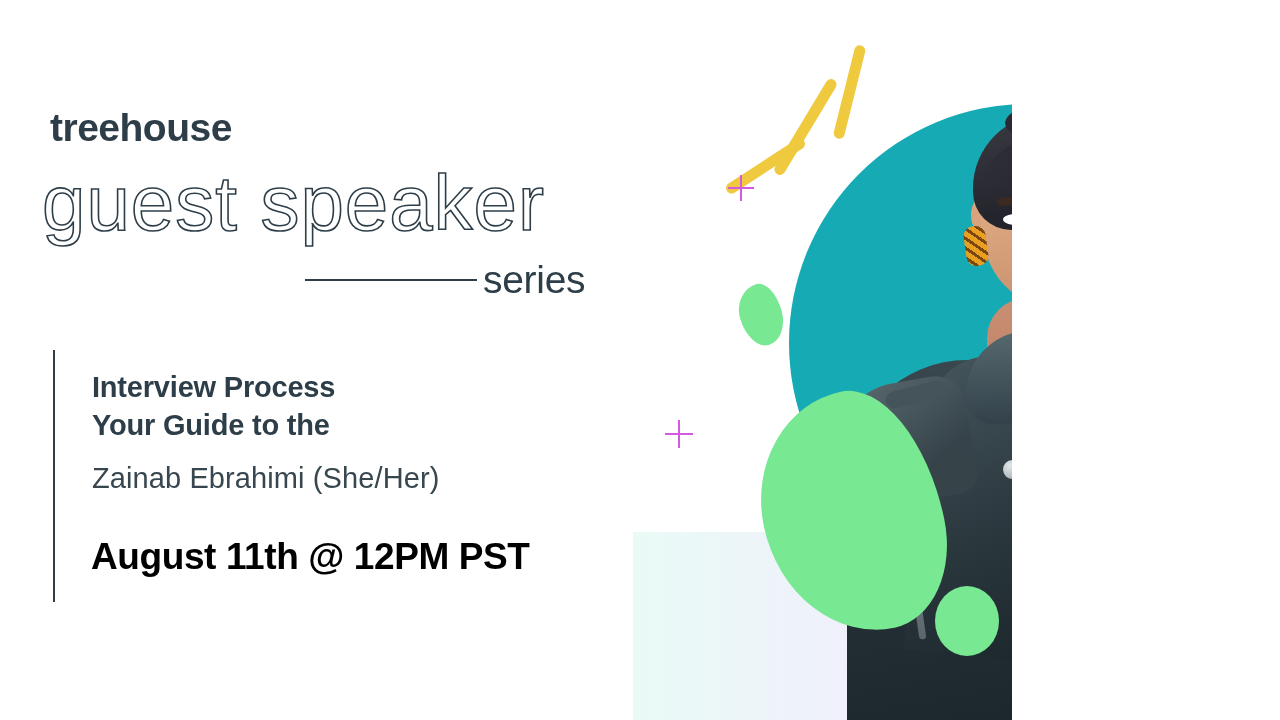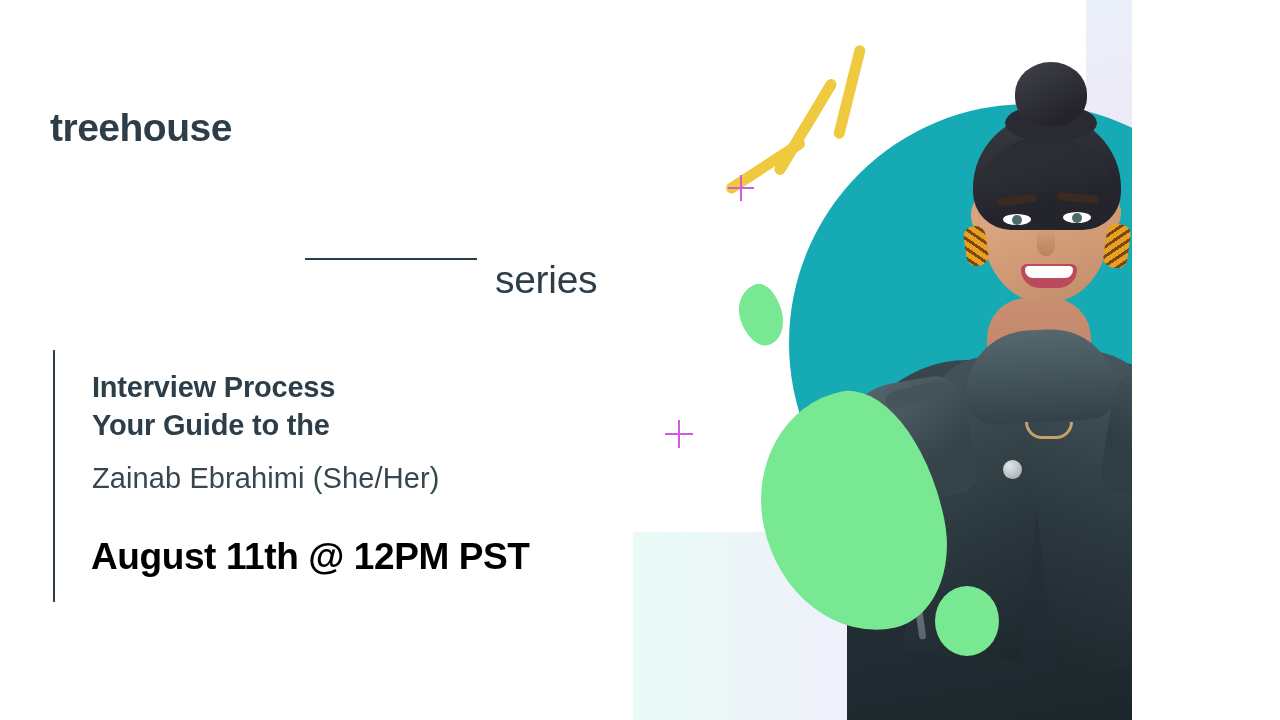--- a/index.html
+++ b/index.html
@@ -6,21 +6,21 @@
   html, body {
     margin: 0;
     padding: 0;
     background: #ffffff;
   }
   body {
     font-family: "Liberation Sans", sans-serif;
   }
   .stage {
     position: relative;
-    width: 1132px;
+    width: 1012px;
     height: 720px;
     overflow: hidden;
     background: #ffffff;
   }
 
   
   .panel-tr {
     position: absolute;
     left: 1086px; top: 0;
     width: 194px; height: 216px;
@@ -291,21 +291,22 @@
     letter-spacing: 1px;
     color: transparent;
     -webkit-text-stroke: 1.6px #2d3e49;
     white-space: nowrap;
   }
   .series-row {
     position: absolute;
     left: 305px; top: 258px;
     width: 320px;
     display: flex;
-    gap: 18px;
+    align-items: center;
+    gap: 6px;
   }
   .series-rule {
     flex: 1 1 auto;
     height: 2px;
     background: #2d3e49;
     max-width: 172px;
   }
   .series-word {
     font-size: 39px;
     font-weight: 500;
@@ -414,20 +415,21 @@
     <path d="M48 86 C 68 88, 74 62, 94 52 C 108 45, 112 34, 118 26" fill="none" stroke="#efc93e" stroke-width="9" stroke-linecap="round"></path>
   </svg>
 
   <div class="plus plus-1"></div>
   <div class="plus plus-2"></div>
 
   <div class="content">
 
     <div class="brand">treehouse</div>
 
+    <div class="headline-outline">guest speaker</div>
 
     <div class="series-row">
       <span class="series-rule"></span>
       <span class="series-word">series</span>
     </div>
 
     <div class="rule-vertical"></div>
 
     <div class="talk-title">
       <div>Interview Process</div>

